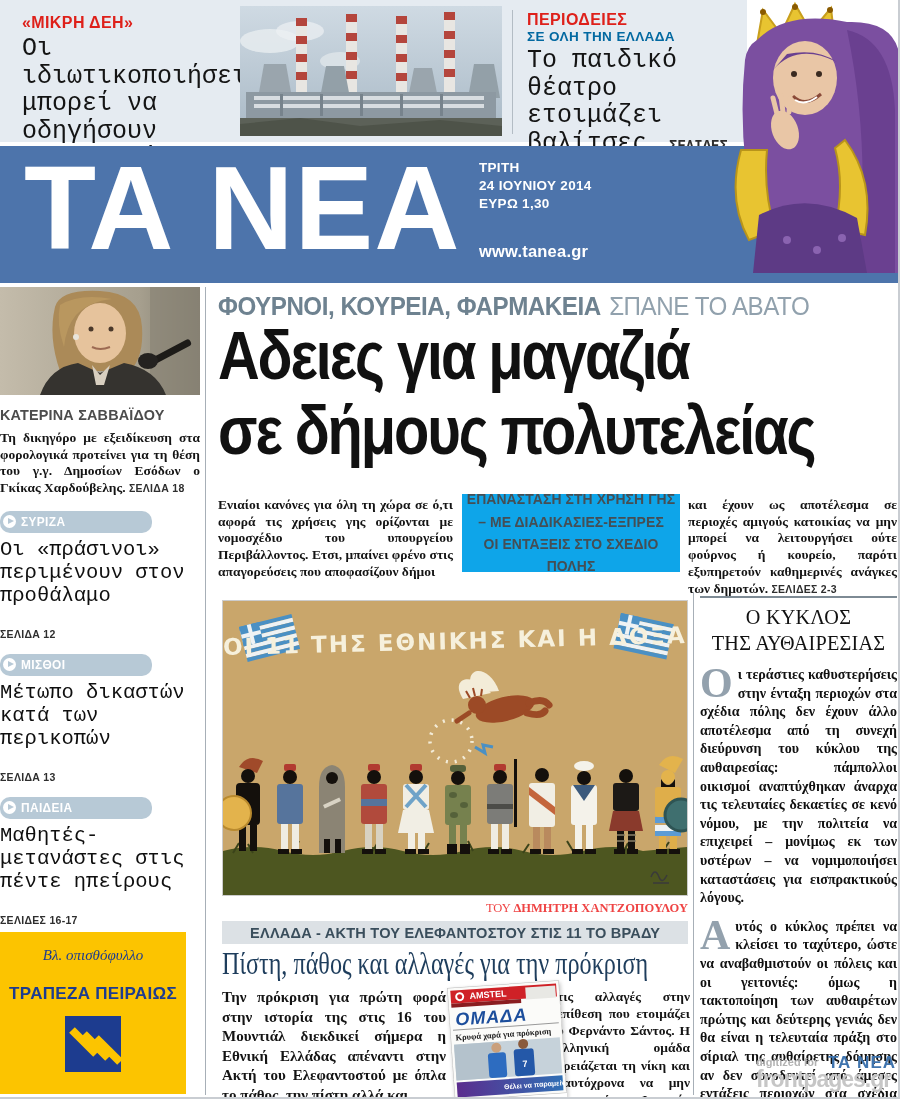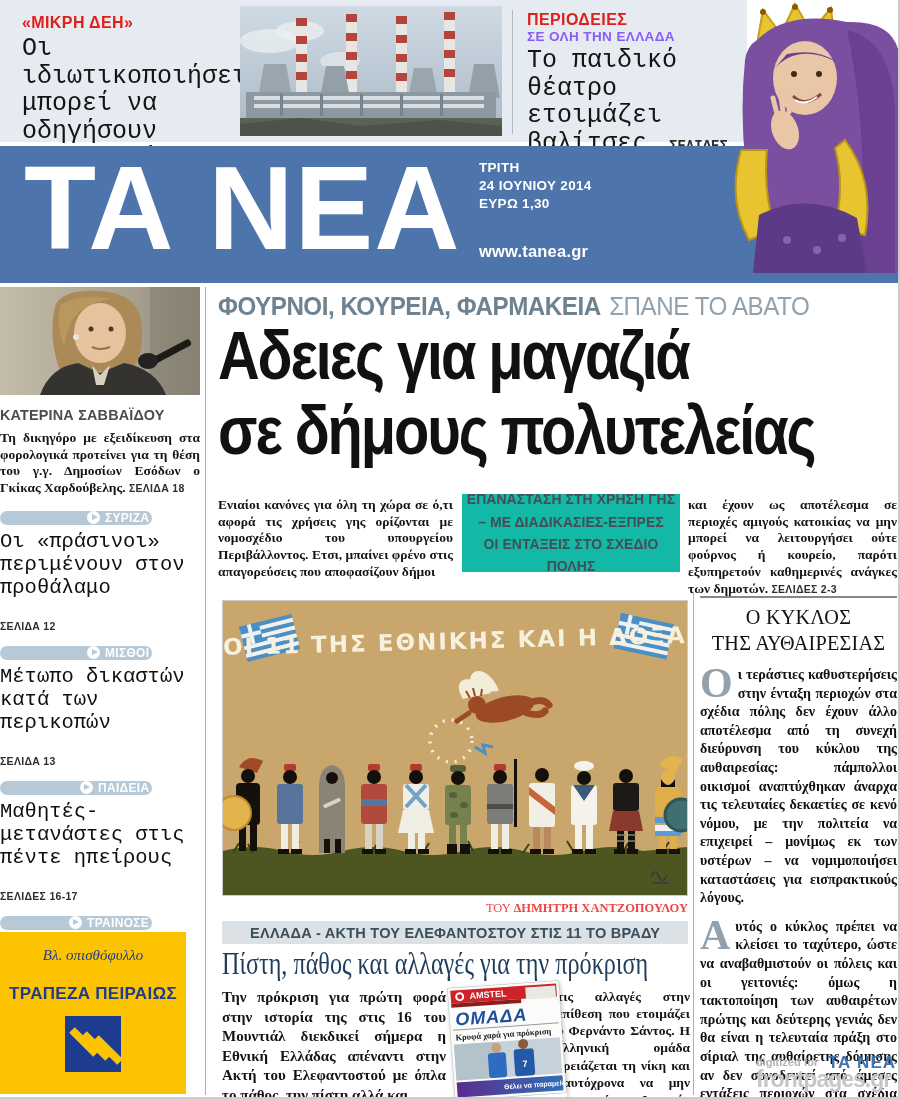--- a/index.html
+++ b/index.html
@@ -4,21 +4,21 @@
 <style>
   * { margin:0; padding:0; box-sizing:border-box; }
   body { background:#ffffff; font-family:"Liberation Sans","DejaVu Sans",sans-serif; }
   .page { position:relative; width:900px; height:1099px; background:#fff; overflow:hidden;
           border-right:2px solid #c9cdd2; border-bottom:2px solid #c9cdd2; }
 
   
   .top-strip { position:absolute; left:0; top:0; width:747px; height:142px; background:#e5ebf1; }
   .promo-left { position:absolute; left:22px; top:14px; width:225px; }
   .promo-label { color:#de201a; font-weight:bold; font-size:16px; letter-spacing:.4px; }
-  .promo-sublabel { color:#8b5cf6; font-size:13.5px; font-weight:bold; letter-spacing:.4px; }
+  .promo-sublabel { color:#0369a1; font-size:13.5px; font-weight:bold; letter-spacing:.4px; }
   .promo-headline { font-family:Liberation Mono, monospace; font-size:25px;
                     line-height:1.1; color:#141414; margin-top:3px; }
   .promo-pages { font-size:10.5px; font-weight:bold; color:#2e2e2e; letter-spacing:.3px; margin-top:4px; }
   .plant-photo { position:absolute; left:240px; top:6px; }
   .strip-divider { position:absolute; left:512px; top:10px; width:1px; height:124px; background:#b3bcc4; }
   .promo-right { position:absolute; left:527px; top:11px; width:222px; }
   .promo-pages-inline { font-size:14px; font-weight:bold; color:#2e2e2e; margin-left:7px; }
   .actress { position:absolute; left:697px; top:0; z-index:6; }
 
   
@@ -35,22 +35,22 @@
   .sidebar-rule { position:absolute; left:205px; top:287px; width:1px; height:808px; background:#a7afb7; }
   .lead-kicker { margin-top:7px; font-size:15px; font-weight:bold; color:#4c4c4c; letter-spacing:.2px;
                  transform:scaleX(.96); transform-origin:left; }
   .lead-headline { font-family:"Liberation Serif","DejaVu Serif",serif; font-size:26px; line-height:1.08;
                    color:#0f0f0f; margin-top:4px; }
   .lead-body, .news-body { font-family:"Liberation Serif","DejaVu Serif",serif; font-weight:bold;
                    font-size:13.5px; line-height:1.24; color:#141414; text-align:justify; margin-top:7px; }
   .pgref { font-family:"Liberation Sans","DejaVu Sans",sans-serif; font-size:10.5px; font-weight:bold;
            color:#2e2e2e; letter-spacing:.3px; }
   .section { margin-top:14px; }
-  .pill { display:flex; align-items:center; width:152px; height:14px; border-radius:10px;
-          background:#b7c9d6; padding-left:3px;justify-content:flex-end; }
+  .pill { display:flex; align-items:center; width:152px; height:22px; border-radius:10px;
+          background:#b7c9d6; padding-left:3px; }
   .pill-circle { width:13px; height:13px; border-radius:50%; background:#ffffff; position:relative; flex:0 0 13px; }
   .pill-circle::after { content:""; position:absolute; left:4.5px; top:3px; border-left:6px solid #b7c9d6;
           border-top:3.5px solid transparent; border-bottom:3.5px solid transparent; }
   .pill-label { color:#ffffff; font-weight:bold; font-size:12.5px; letter-spacing:.4px; margin-left:5px;
           transform:scaleX(.95); transform-origin:left; }
   .section-headline { font-family:Liberation Mono, monospace; font-size:20.5px; line-height:1.12;
           color:#0f0f0f; margin-top:6px; }
   .section-page { font-size:10.5px; font-weight:bold; color:#2e2e2e; margin-top:20px; letter-spacing:.3px; }
   .ad-box { position:absolute; left:0; top:645px; width:186px; height:162px; background:#fcc400;
             text-align:center; }
@@ -62,21 +62,21 @@
   
   .main-kicker { position:absolute; left:218px; top:291px; white-space:nowrap; font-size:26px;
                  transform:scaleX(.93); transform-origin:left; letter-spacing:-.5px; }
   .main-kicker .strong { font-weight:bold; color:#6e8290; }
   .main-kicker .light { color:#91a1ad; margin-left:9px; }
   .main-headline { position:absolute; left:218px; top:318px; width:780px; font-weight:bold;
                    font-size:68px; line-height:75px; color:#111111; letter-spacing:-2.5px;
                    transform:scaleX(.85); transform-origin:left; }
   .main-headline span { display:block; }
   .main-colL { position:absolute; left:218px; top:490px; width:235px; }
-  .pull-box { position:absolute; left:462px; top:494px; width:218px; height:78px; background:#14b8a6;
+  .pull-box { position:absolute; left:462px; top:494px; width:218px; height:78px; background:#0ea5e9;
               display:flex; flex-direction:column; justify-content:center; text-align:center; }
   .pull-box span { display:block; font-size:14.5px; font-weight:bold; color:#454e54; line-height:1.55;
               transform:scaleX(.96); letter-spacing:.1px; }
   .main-colR { position:absolute; left:688px; top:490px; width:209px; }
 
   
   .cartoon { position:absolute; left:222px; top:600px; width:466px; height:296px;
              border:1px solid #cccccc; background:#c9a66b; }
   .cartoon-credit { position:absolute; left:222px; top:901px; width:466px; text-align:right;
              font-family:"Liberation Serif","DejaVu Serif",serif; font-size:12.5px; color:#ef4444; }

